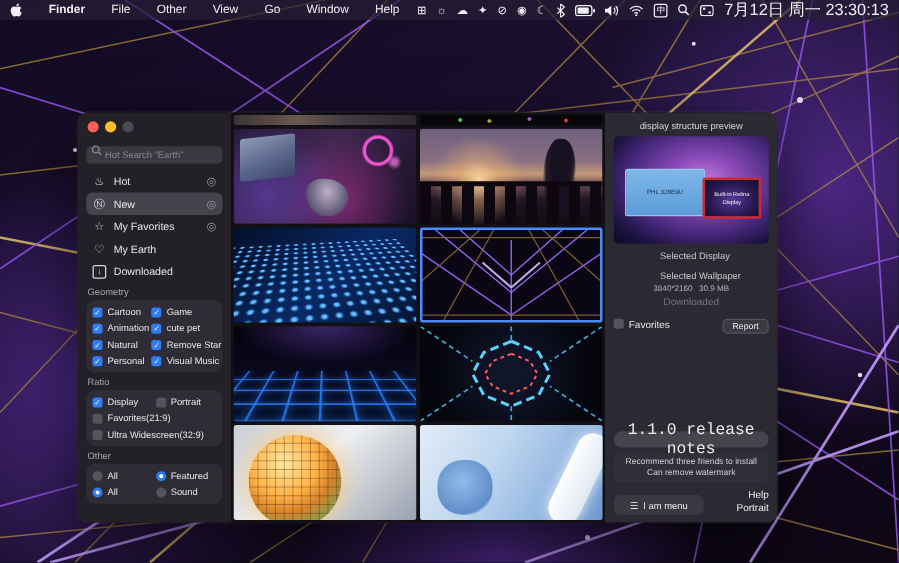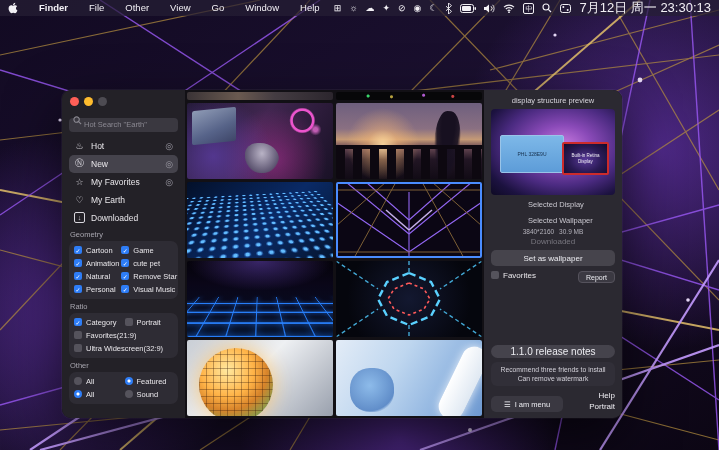--- a/index.html
+++ b/index.html
@@ -120,21 +120,21 @@
      font-size:4.5px;color:#efeef4;line-height:1.25;padding:1px;}
   .pan-label{font-size:7.5px;color:#c9c7cf;margin:5px 1px 2px 1px;padding-left:36px;}
   .panbtn{height:16px;width:100%;}
   .wp-name{font-size:9.5px;color:#f2f1f5;text-align:center;margin-top:2px;}
   .wp-meta{font-size:6.5px;color:#b4b2bb;text-align:center;margin-top:1px;display:flex;gap:5px;justify-content:center;}
   .wp-status{font-size:8px;color:#77757e;text-align:center;margin:2px 0 4px 0;}
   .favrow{display:flex;align-items:flex-start;gap:4px;margin-top:5px;font-size:8px;}
   .report{margin-left:auto;height:12px;padding:0 7px;font-size:7px;background:#3b3942;
           border:1px solid #55525c;border-radius:4px;}
   .bottomgrp{margin-top:auto;}
-  .release{height:13px;border-radius:7px;font-size:10px;background:#45434c;}
+  .release{height:13px;border-radius:7px;font-size:13px;background:#45434c;font-family:Liberation Mono, monospace;}
   .promo{margin-top:4px;border-radius:6px;background:#312f38;padding:3px 2px;text-align:center;
          font-size:6.8px;color:#d2d0d8;line-height:1.35;}
   .panbottom{display:flex;align-items:flex-end;margin-top:5px;gap:4px;}
   .menu-btn{height:16px;flex:0 0 72px;font-size:7.5px;gap:4px;background:#3a3841;}
   .helpfb{margin-left:auto;text-align:right;font-size:8px;color:#efeef3;line-height:1.3;}
 </style>
 </head>
 <body>
 
 <svg class="desktop" viewBox="0 0 719 450" preserveAspectRatio="none">
@@ -334,21 +334,21 @@
       <label class="cb">
         <span class="cbx">✓</span>
         <span>Visual Music</span>
         </label>
     </div>
 
     <div class="secLabel">Ratio</div>
     <div class="secBox grid2">
       <label class="cb">
         <span class="cbx">✓</span>
-        <span>Category</span>
+        <span>Display</span>
         </label>
       <label class="cb">
         <span class="cbx un"></span>
         <span>Portrait</span>
         </label>
       <label class="cb span2">
         <span class="cbx un"></span>
         <span>Favorites(21:9)</span>
         </label>
       <label class="cb span2">
@@ -457,21 +457,20 @@
       <div class="disp-blue">PHL 328E9U</div>
       <div class="disp-retina">Built-in Retina Display</div>
     </div>
     <div class="pan-label">Selected Display</div>
     <div class="pan-label">Selected Wallpaper</div>
     <div class="wp-meta">
       <span>3840*2160</span>
       <span>30.9 MB</span>
     </div>
     <div class="wp-status">Downloaded</div>
-    <button class="btn panbtn">Set as wallpaper</button>
     <div class="favrow">
       <span class="cbx un"></span>
       <span>Favorites</span>
       <button class="btn report">Report</button>
     </div>
 
     <div class="bottomgrp">
       <button class="btn release panbtn">1.1.0 release notes</button>
       <div class="promo">
         <div>Recommend three friends to install</div>

